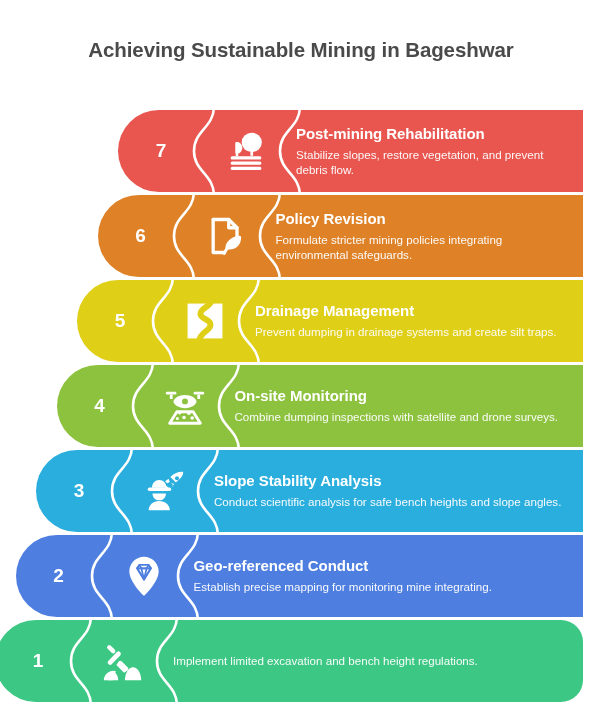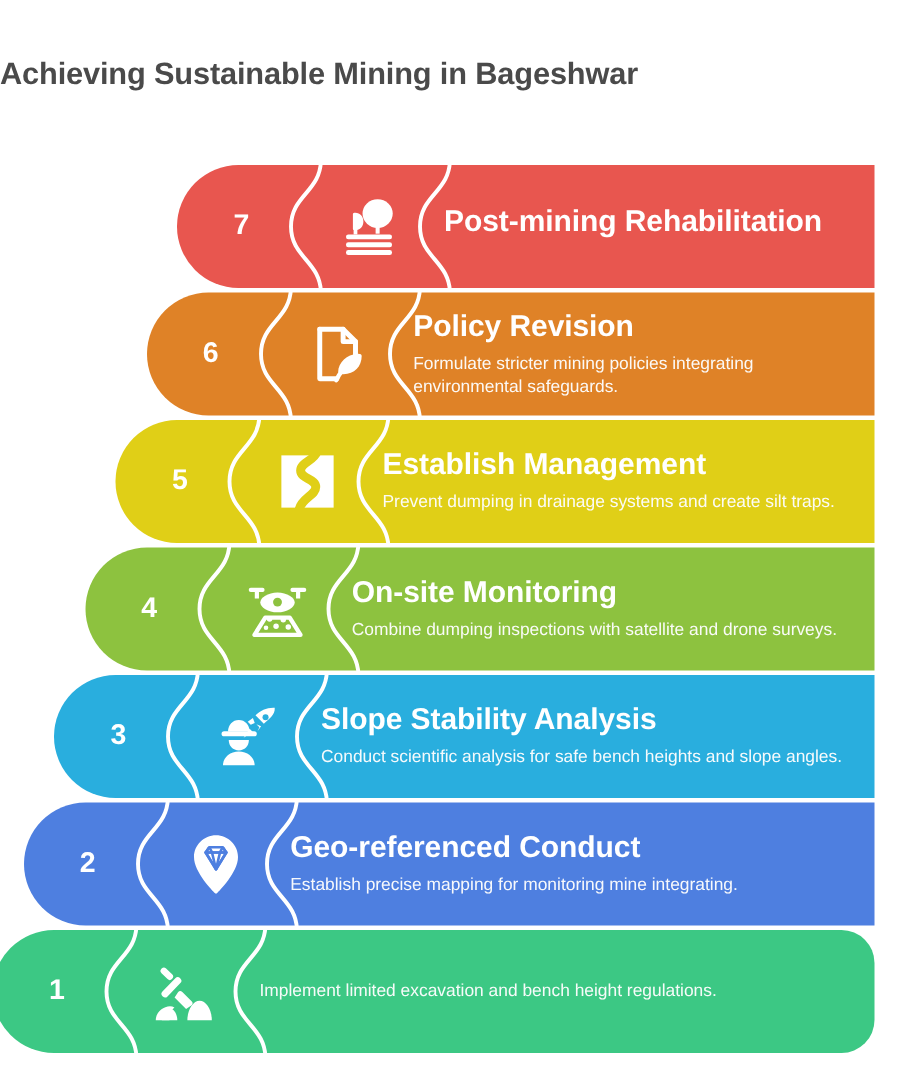--- a/index.html
+++ b/index.html
@@ -7,20 +7,21 @@
   body{
     width:602px;height:712px;
     background:#ffffff;
     font-family:"Liberation Sans", sans-serif;
     overflow:hidden;
     position:relative;
   }
   #page-title{
     position:absolute;
     top:38px;left:0;width:602px;
+    text-align:center;
     font-size:20.5px;
     font-weight:bold;
     color:#4a4a4a;
     letter-spacing:-0.1px;
   }
   #steps{
     position:absolute;
     top:110px;left:0;
     width:602px;height:575px;
   }
@@ -58,21 +59,21 @@
   .icon svg{display:block;}
   .txt{
     position:absolute;
     top:0;height:82px;
     left:178px;right:14px;
     display:flex;flex-direction:column;justify-content:center;
     z-index:3;
   }
   .h{
     color:#ffffff;
-    font-size:20px;
+    font-size:15px;
     font-weight:bold;
     line-height:1.15;
     margin-bottom:5px;
     letter-spacing:-0.05px;
   }
   .d{
     color:#fdfdfd;
     font-size:11.6px;
     line-height:1.32;
     font-weight:normal;
@@ -115,20 +116,21 @@
       <rect x="8" y="40.4" width="32" height="3.4" rx="1.6"></rect>
     </svg>
       </div>
       <div class="div d2">
         <svg width="34" height="86" viewBox="0 0 34 86">
           <path d="M27 -2 C27 20, 7 22, 7 43 C7 64, 27 66, 27 88" stroke="#ffffff" stroke-width="2.6" fill="none"></path>
         </svg>
       </div>
       <div class="txt">
         <div class="h">Post-mining Rehabilitation</div>
+        <div class="d">Stabilize slopes, restore vegetation, and prevent debris flow.</div>
       </div>
     </div>
     <div class="row" style="top: 85px; left: 97.5px; z-index: 49;">
       <div class="bar" style="background: rgb(223, 130, 39);"></div>
       <div class="num">6</div>
       <div class="div d1">
         <svg width="34" height="86" viewBox="0 0 34 86">
           <path d="M27 -2 C27 20, 7 22, 7 43 C7 64, 27 66, 27 88" stroke="#ffffff" stroke-width="2.6" fill="none"></path>
         </svg>
       </div>
@@ -169,21 +171,21 @@
       </defs>
       <rect x="5" y="5" width="38" height="38" fill="#fff" mask="url(#rivermask)"></rect>
     </svg>
       </div>
       <div class="div d2">
         <svg width="34" height="86" viewBox="0 0 34 86">
           <path d="M27 -2 C27 20, 7 22, 7 43 C7 64, 27 66, 27 88" stroke="#ffffff" stroke-width="2.6" fill="none"></path>
         </svg>
       </div>
       <div class="txt">
-        <div class="h">Establish Management</div>
+        <div class="h">Drainage Management</div>
         <div class="d">Prevent dumping in drainage systems and create silt traps.</div>
       </div>
     </div>
     <div class="row" style="top: 255px; left: 56.5px; z-index: 47;">
       <div class="bar" style="background: rgb(141, 194, 63);"></div>
       <div class="num">4</div>
       <div class="div d1">
         <svg width="34" height="86" viewBox="0 0 34 86">
           <path d="M27 -2 C27 20, 7 22, 7 43 C7 64, 27 66, 27 88" stroke="#ffffff" stroke-width="2.6" fill="none"></path>
         </svg>

